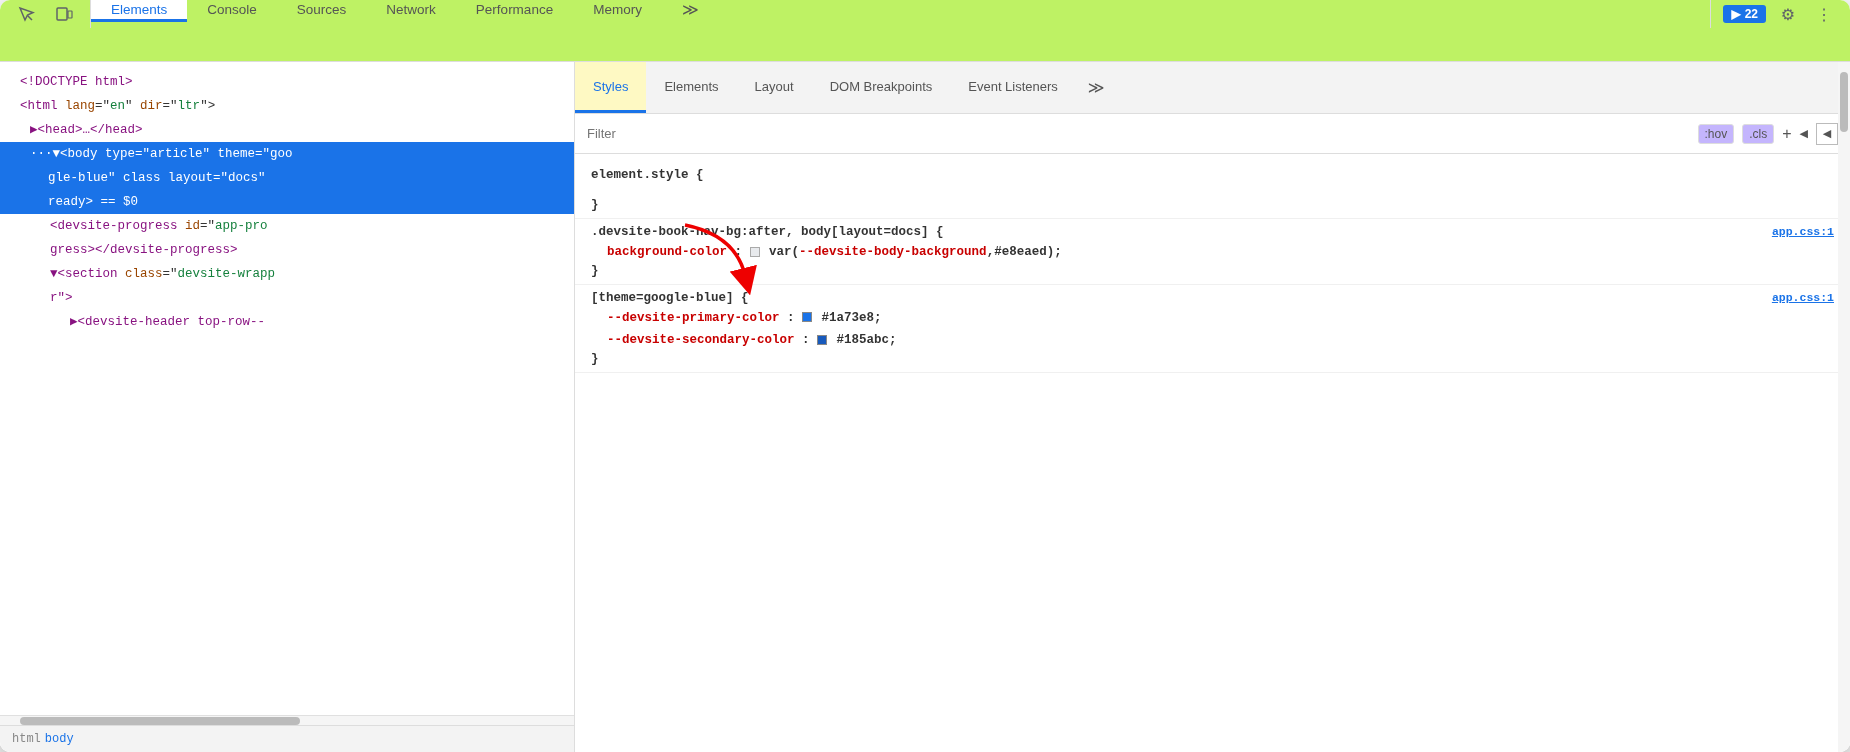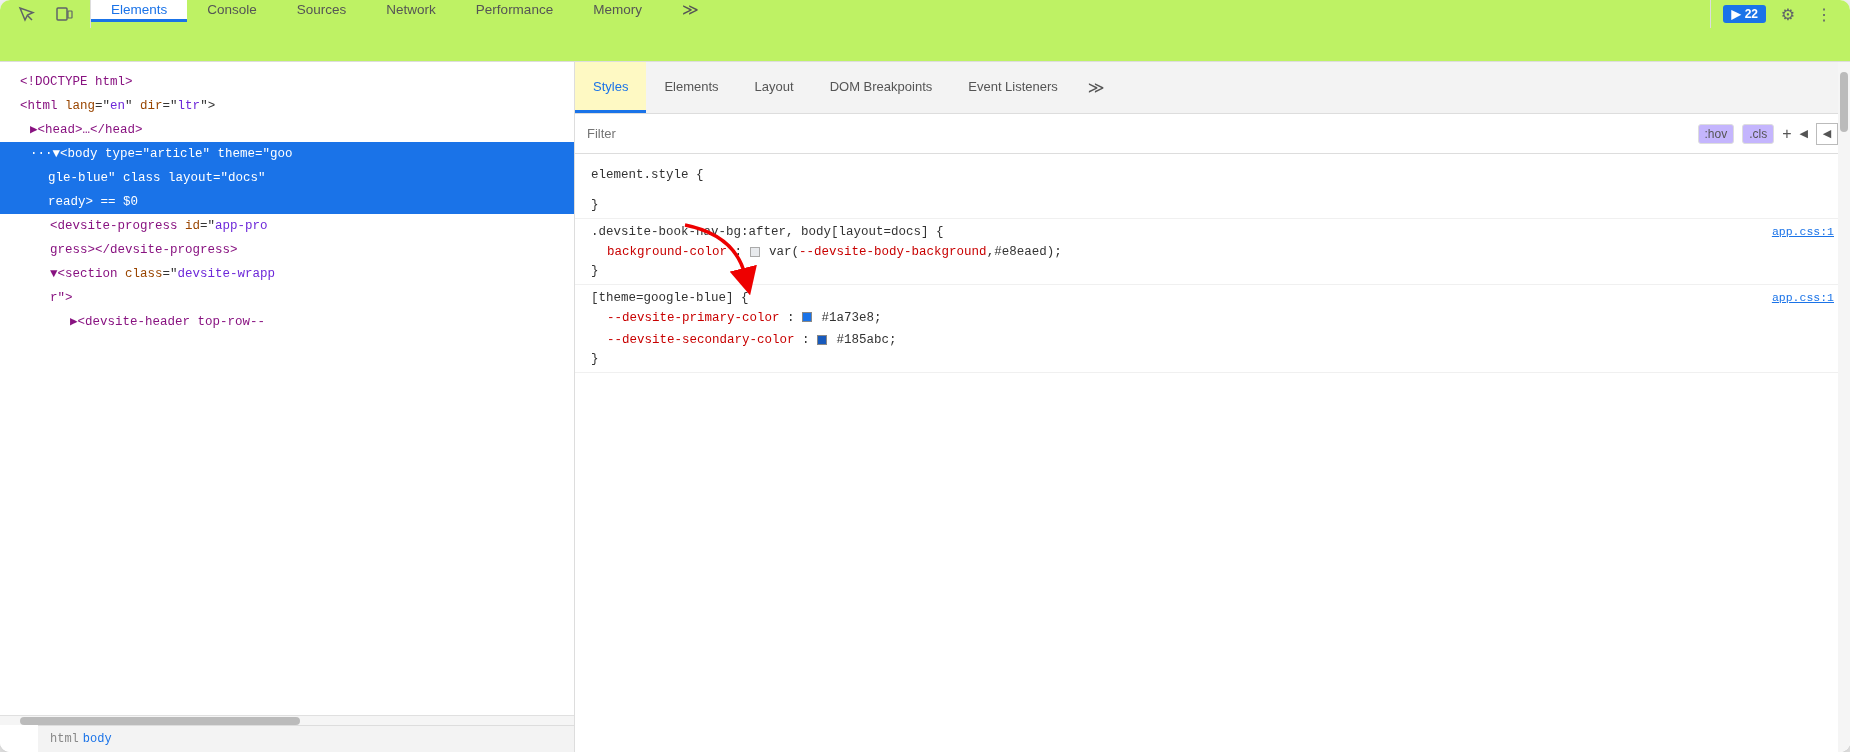--- a/index.html
+++ b/index.html
@@ -170,21 +170,21 @@
       color: #333;
     }
 
     .dom-line.selected {
       background: #1a73e8;
       color: #fff;
     }
 
     .tag { color: #881280; }
     .attr-name { color: #994500; }
-    .attr-value { color: #6d28d9; margin-top: 8px; }
+    .attr-value { color: #15803d; margin-top: 8px; }
     .punctuation { color: #333; }
 
     .dom-indent-1 { padding-left: 30px; }
     .dom-indent-2 { padding-left: 50px; }
     .dom-indent-3 { padding-left: 70px; }
 
     
     .dom-scrollbar {
       width: 100%;
       height: 10px;
@@ -205,21 +205,20 @@
     
     .breadcrumb-bar {
       display: flex;
       align-items: center;
       padding: 6px 12px;
       background: #f3f3f3;
       border-top: 1px solid #ddd;
       font-family: 'Menlo', 'Monaco', 'Courier New', monospace;
       font-size: 12px;
       gap: 0;
-      margin-left: 38px;
     }
     .breadcrumb-item {
       color: #888;
       cursor: pointer;
     }
     .breadcrumb-item.active { color: #1a73e8; }
     .breadcrumb-separator { color: #aaa; margin: 0 2px; }
 
     
     .styles-panel {
@@ -525,21 +524,21 @@
           <input class="filter-input" type="text" placeholder="Filter" style="">
           <div class="filter-actions">
             <span class="filter-btn">:hov</span>
             <span class="filter-btn">.cls</span>
             <span class="filter-add">+</span>
             <span class="filter-triangle">◀</span>
             <div class="filter-collapse">◀</div>
           </div>
         </div>
 
-        <div class="styles-content" style="position:relative;">
+        <div class="styles-content" style="position:relative;font-weight:bold;">
 
           <div class="style-rule">
             <div class="style-rule-header">
               <span class="css-selector">element.style {</span>
             </div>
             <div style="padding-left: 16px; color:#333;">
               &nbsp;
             </div>
             <div>
               <span class="css-bracket">}</span>

